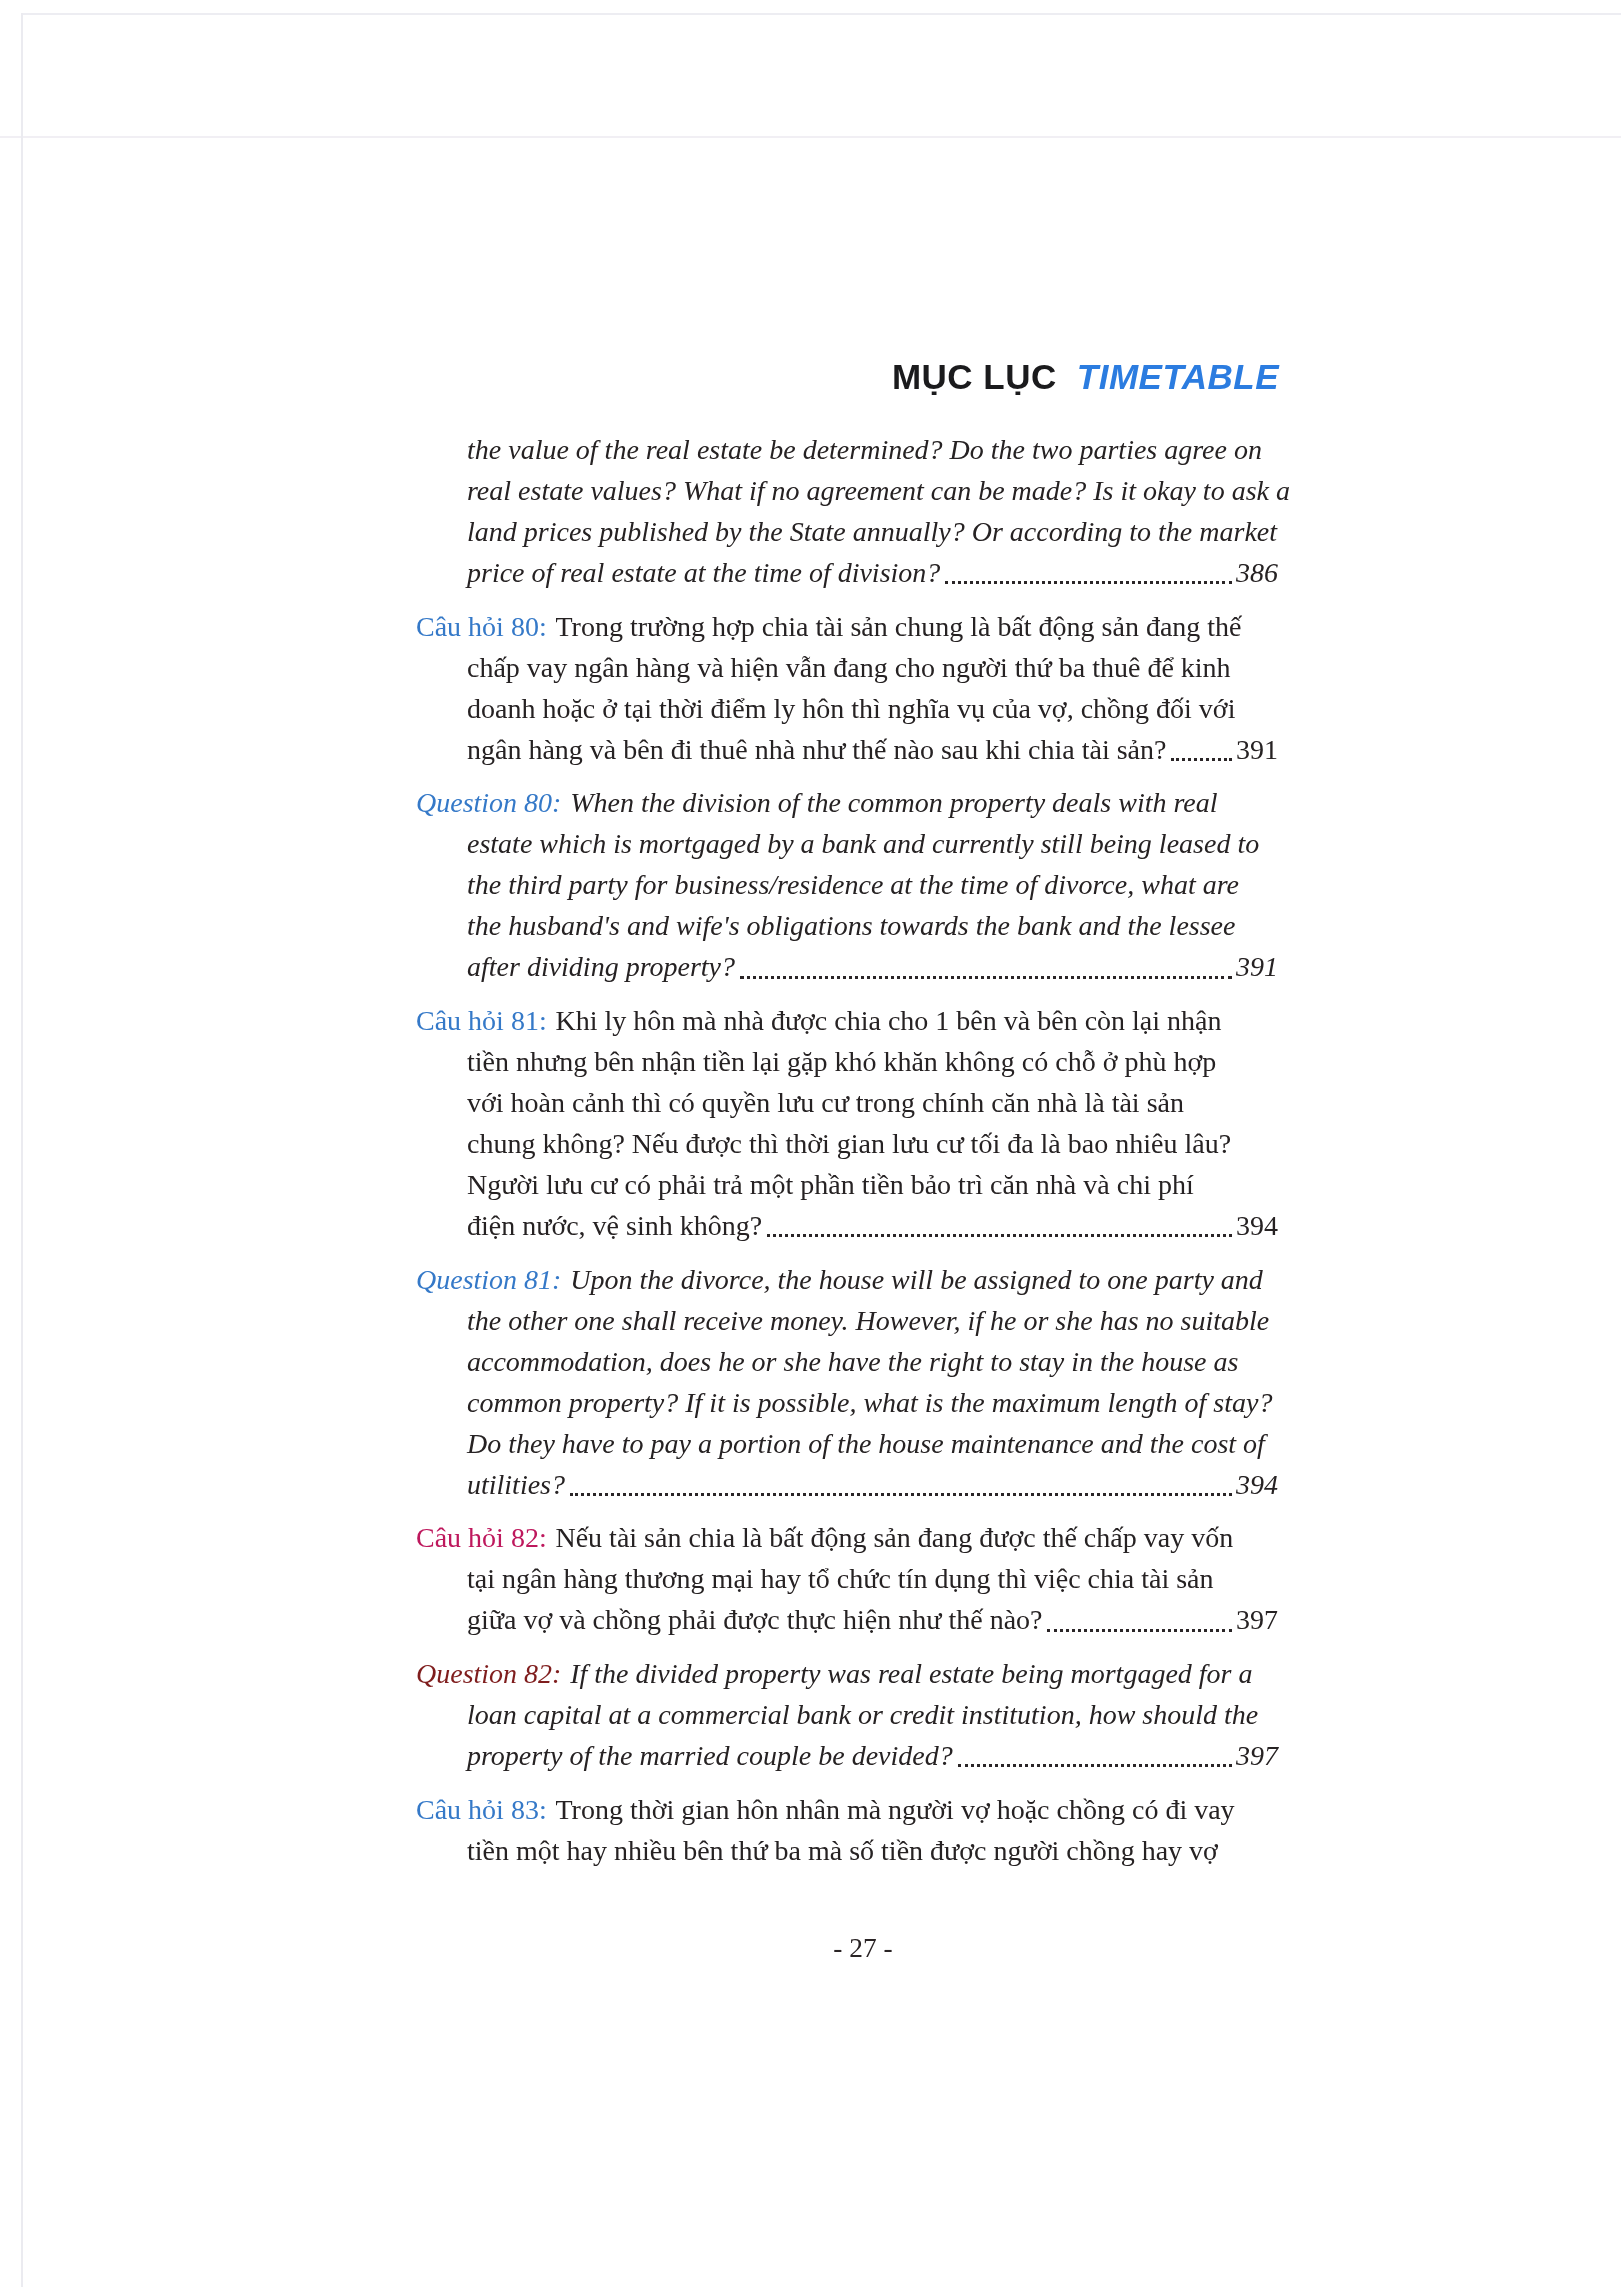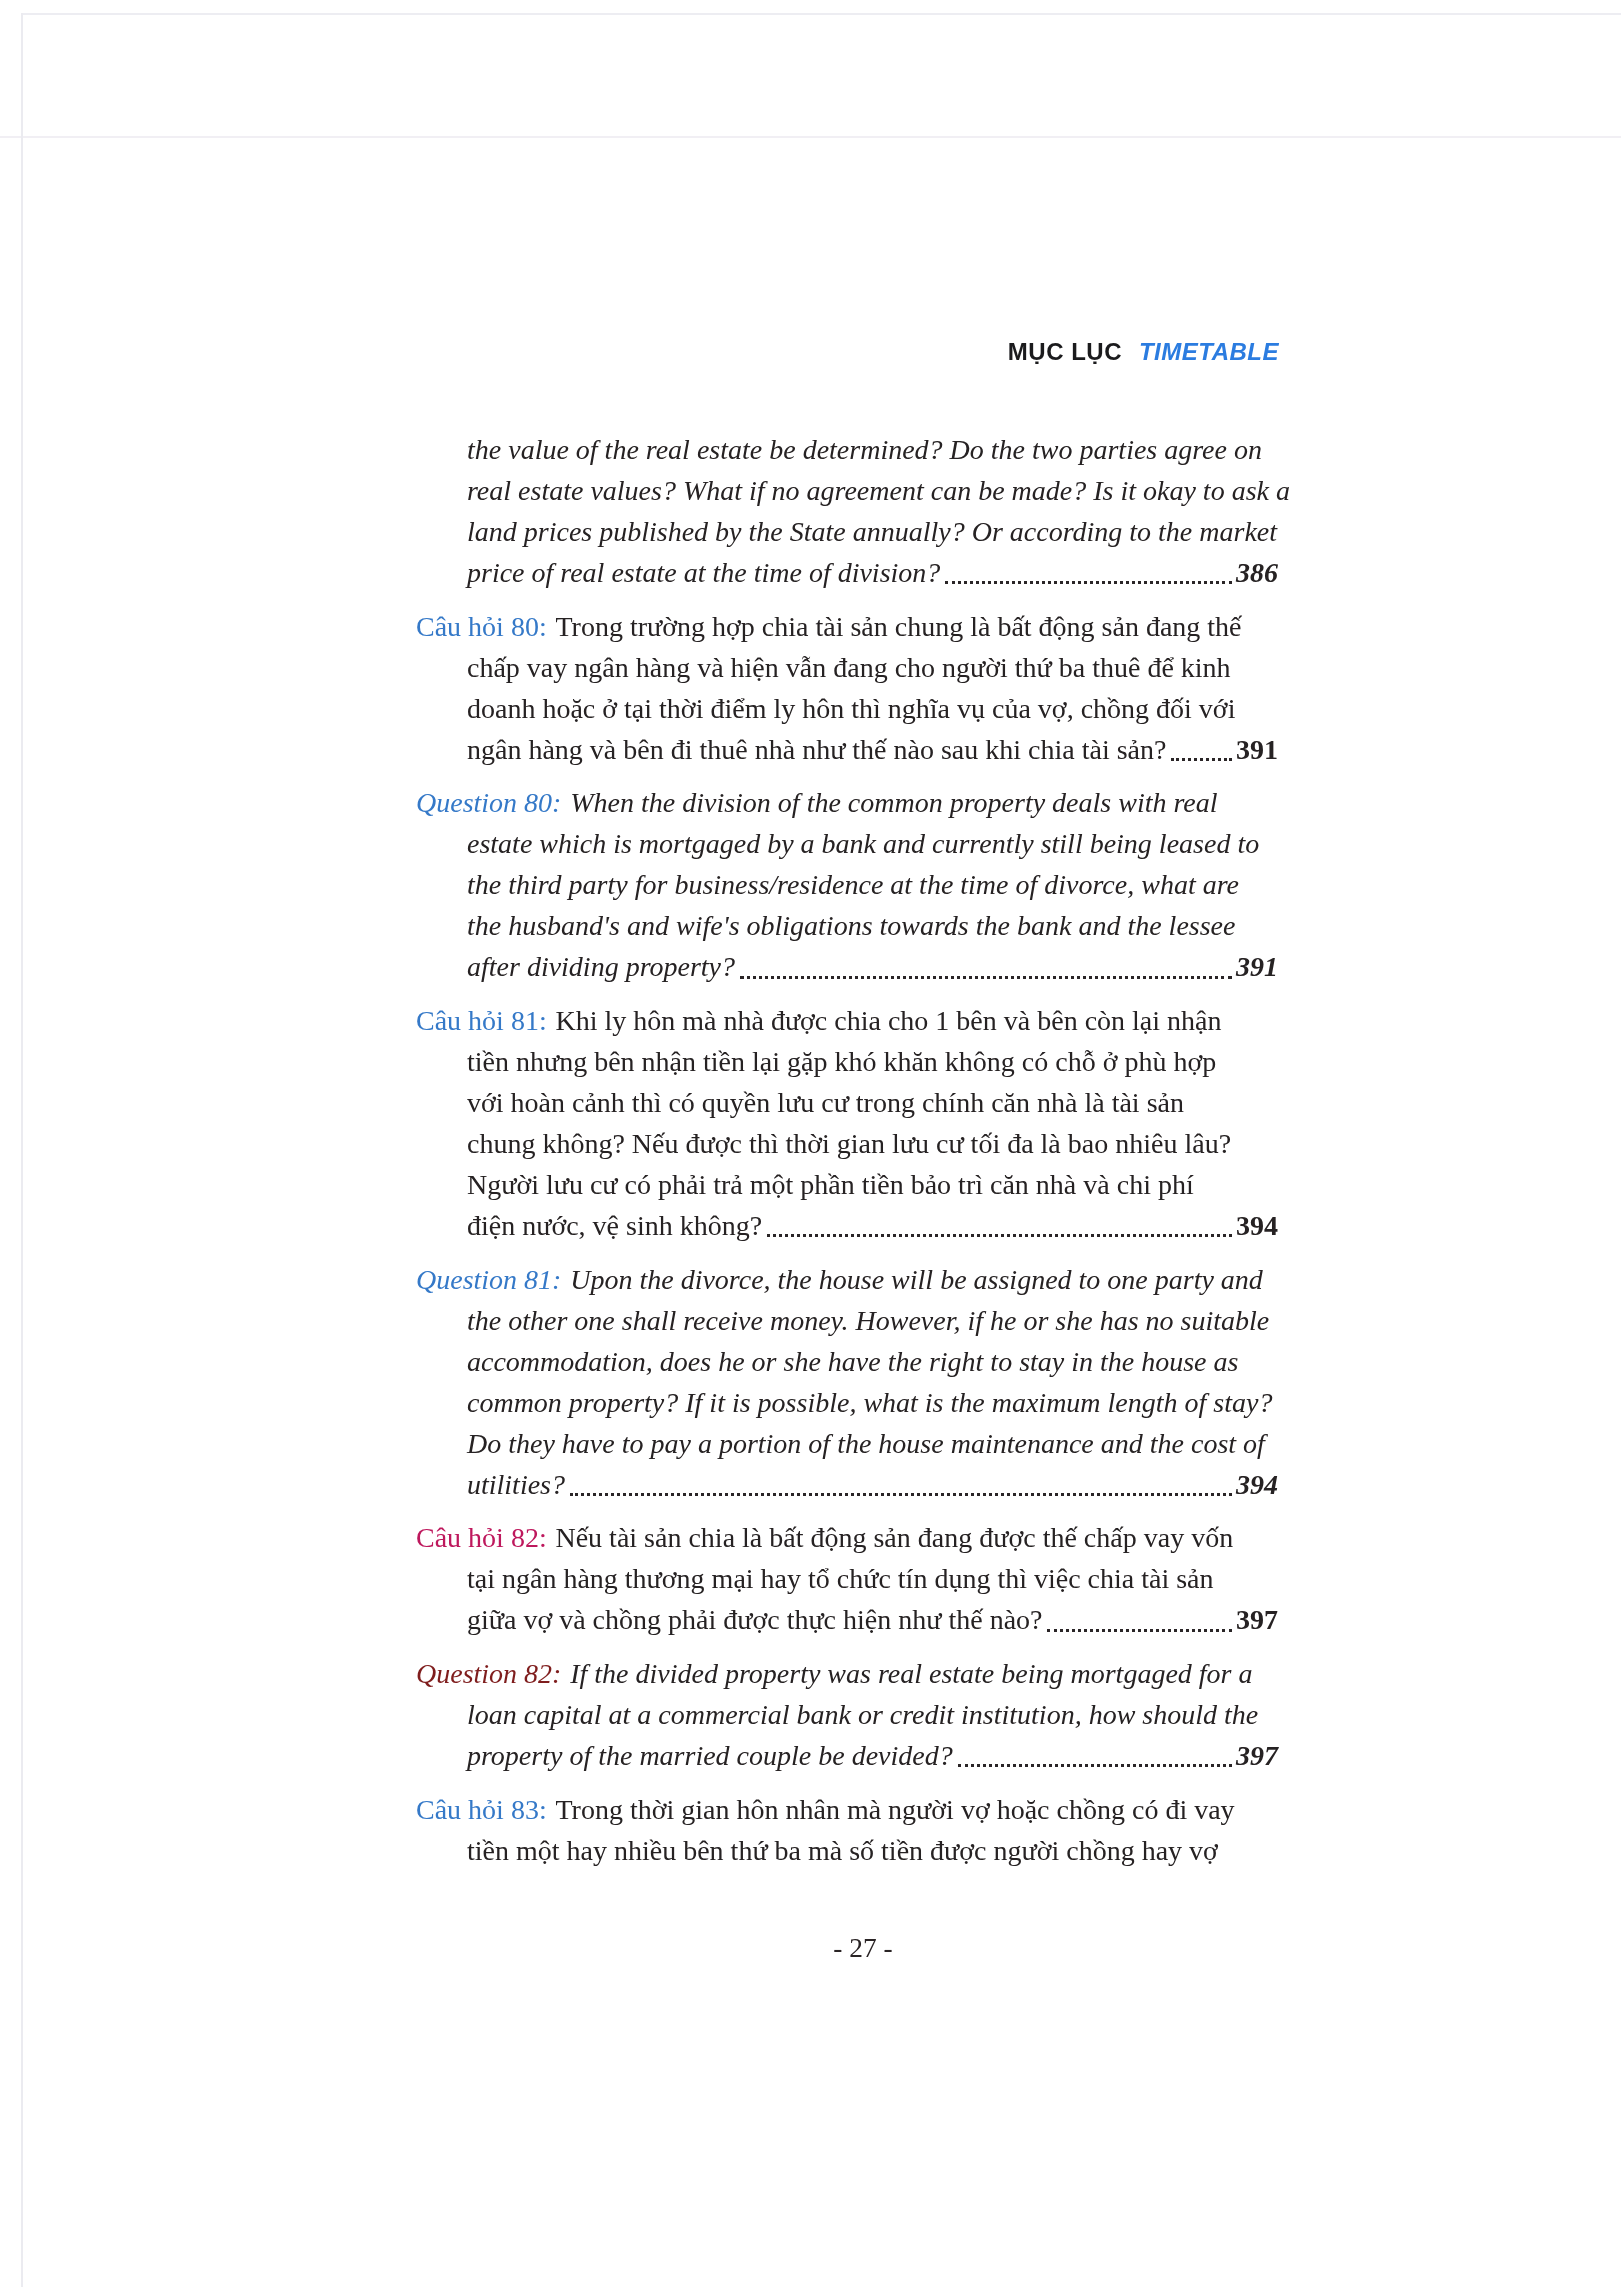--- a/index.html
+++ b/index.html
@@ -8,39 +8,39 @@
     font-family:"Liberation Serif","DejaVu Serif",serif;
     color:#262223;overflow:hidden;
   }
   
   .art-h-top{position:absolute;top:12.7px;left:22.5px;right:0;height:2px;background:#ededf2;}
   .art-h-mid{position:absolute;top:136px;left:0;width:100%;height:2px;background:#f1eff4;}
   .art-v-left{position:absolute;left:20.6px;top:12.7px;width:2px;height:2274px;background:#ebebf0;}
 
   
   .page-header{
-    position:absolute;top:338px;right:342px;
+    position:absolute;top:357px;right:342px;
     font-family:"Liberation Sans","DejaVu Sans",sans-serif;
-    font-weight:bold;font-size:24px;letter-spacing:0.5px;white-space:nowrap;
+    font-weight:bold;font-size:35px;letter-spacing:0.5px;white-space:nowrap;
   }
   .hdr-vi{color:#1b1b1d;}
   .hdr-en{font-style:italic;margin-left:9.8px;}
 
   
   .toc{position:absolute;left:400px;top:429px;width:878px;}
   .entry{margin-top:12.7px;}
   .entry:first-child{margin-top:0;}
   .line{font-size:28px;line-height:41px;white-space:nowrap;margin-left:16px;}
   .line.cont{padding-left:51px;}
   .line.flexline{display:flex;align-items:baseline;}
   .leader{
     flex:1 1 auto;min-width:11.8px;align-self:flex-end;
     border-bottom:3.9px dotted #2a2527;margin:0 3.9px 8.8px 4.9px;
   }
-  .pagenum{white-space:nowrap;font-weight:bold;}
+  .pagenum{white-space:nowrap;}
   .italic{font-style:italic;}
   .lbl{margin-right:8.8px;}
 
   
   .page-footer{
     position:absolute;left:424px;top:1933px;width:878px;
     text-align:center;font-size:27.4px;color:#2a2425;
   }
 </style>
 </head>

